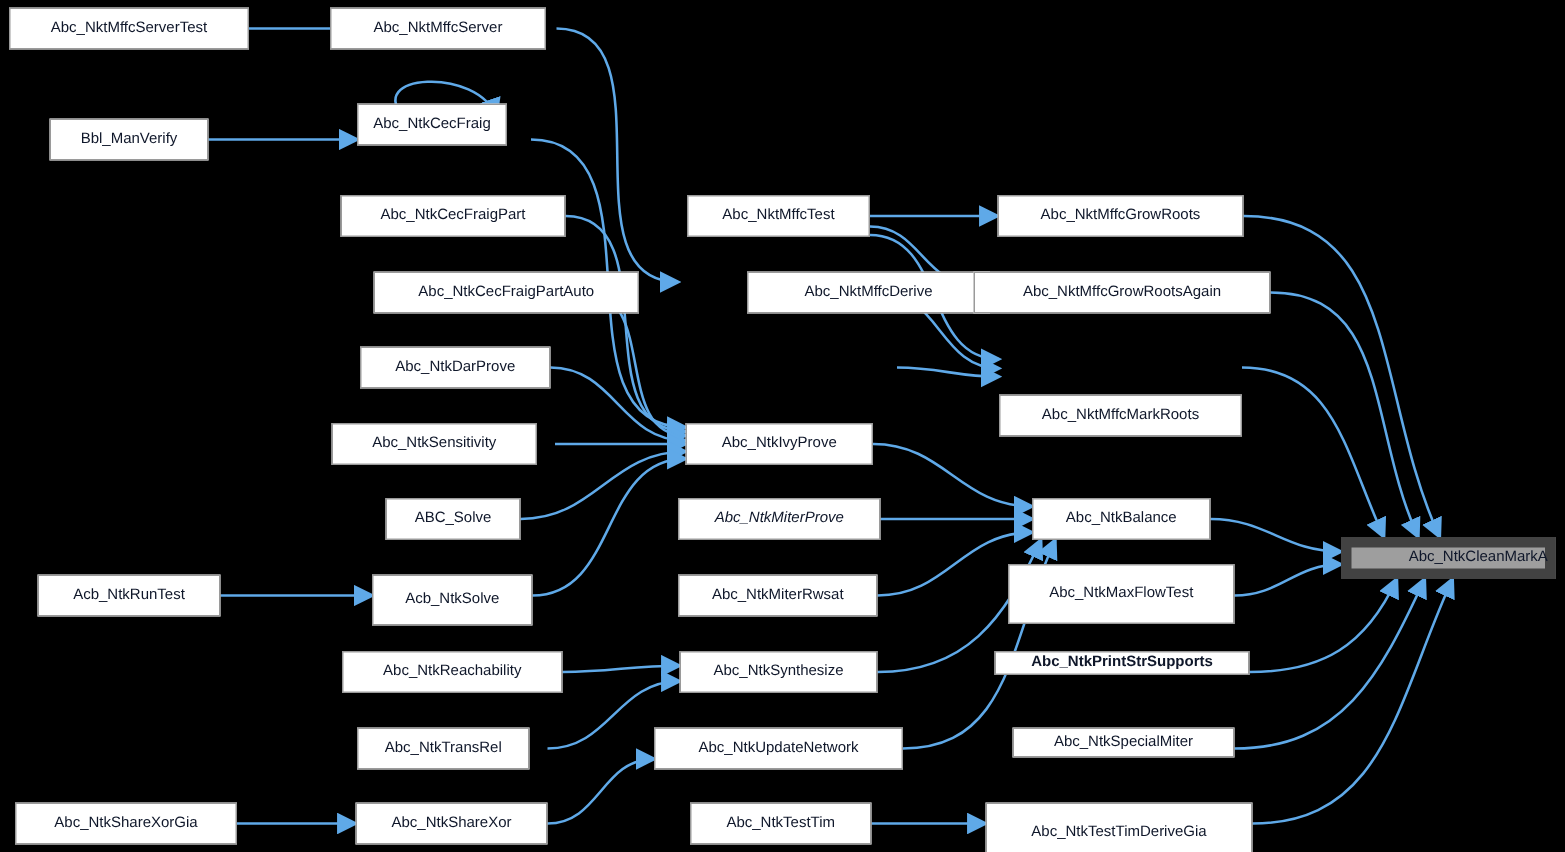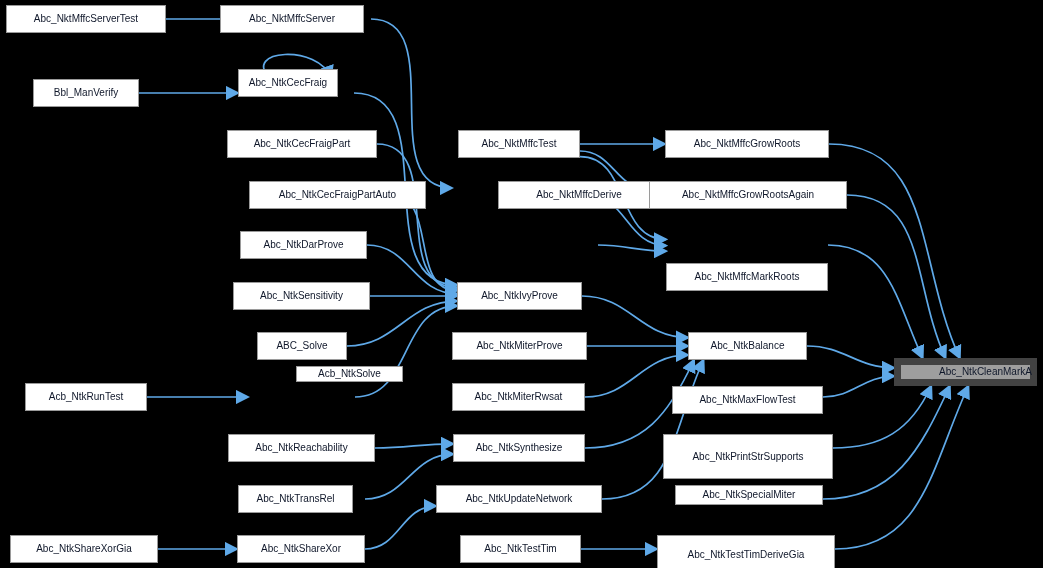--- a/index.html
+++ b/index.html
@@ -81,38 +81,38 @@
       </g>
   </svg>
 
 <div class="node" style="left: 6px; top: 5px; width: 160px; height: 28px; background: rgb(255, 255, 255); border-color: rgb(154, 154, 154);">Abc_NktMffcServerTest</div>
     <div class="node" style="left: 220px; top: 5px; width: 144px; height: 28px; background: rgb(255, 255, 255); border-color: rgb(154, 154, 154);">Abc_NktMffcServer</div>
     <div class="node" style="left: 33px; top: 79px; width: 106px; height: 28px; background: rgb(255, 255, 255); border-color: rgb(154, 154, 154);">Bbl_ManVerify</div>
     <div class="node" style="left: 238px; top: 69px; width: 100px; height: 28px; background: rgb(255, 255, 255); border-color: rgb(154, 154, 154);">Abc_NtkCecFraig</div>
     <div class="node" style="left: 227px; top: 130px; width: 150px; height: 28px; background: rgb(255, 255, 255); border-color: rgb(154, 154, 154);">Abc_NtkCecFraigPart</div>
     <div class="node" style="left: 213px; top: 181px; width: 177px; height: 28px; background: rgb(255, 255, 255); border-color: rgb(154, 154, 154); margin-left: 36px;">Abc_NtkCecFraigPartAuto</div>
     <div class="node" style="left: 240px; top: 231px; width: 127px; height: 28px; background: rgb(255, 255, 255); border-color: rgb(154, 154, 154);">Abc_NtkDarProve</div>
-    <div class="node" style="left: 233px; top: 282px; width: 137px; height: 28px; background: rgb(255, 255, 255); border-color: rgb(154, 154, 154);">Abc_NtkSensitivity</div>
+    <div class="node" style="left: 221px; top: 282px; width: 137px; height: 28px; background: rgb(255, 255, 255); border-color: rgb(154, 154, 154);">Abc_NtkSensitivity</div>
     <div class="node" style="left: 257px; top: 332px; width: 90px; height: 28px; background: rgb(255, 255, 255); border-color: rgb(154, 154, 154);">ABC_Solve</div>
     <div class="node" style="left: 25px; top: 383px; width: 122px; height: 28px; background: rgb(255, 255, 255); border-color: rgb(154, 154, 154);">Acb_NtkRunTest</div>
-    <div class="node" style="left: 248px; top: 366px; width: 107px; height: 16px; background: rgb(255, 255, 255); border-color: rgb(154, 154, 154); margin-left: 48px;">Acb_NtkSolve</div>
+    <div class="node" style="left: 248px; top: 383px; width: 107px; height: 34px; background: rgb(255, 255, 255); border-color: rgb(154, 154, 154);">Acb_NtkSolve</div>
     <div class="node" style="left: 228px; top: 434px; width: 147px; height: 28px; background: rgb(255, 255, 255); border-color: rgb(154, 154, 154);">Abc_NtkReachability</div>
     <div class="node" style="left: 238px; top: 485px; width: 115px; height: 28px; background: rgb(255, 255, 255); border-color: rgb(154, 154, 154);">Abc_NtkTransRel</div>
     <div class="node" style="left: 10px; top: 535px; width: 148px; height: 28px; background: rgb(255, 255, 255); border-color: rgb(154, 154, 154);">Abc_NtkShareXorGia</div>
     <div class="node" style="left: 237px; top: 535px; width: 128px; height: 28px; background: rgb(255, 255, 255); border-color: rgb(154, 154, 154);">Abc_NtkShareXor</div>
     <div class="node" style="left: 458px; top: 130px; width: 122px; height: 28px; background: rgb(255, 255, 255); border-color: rgb(154, 154, 154);">Abc_NktMffcTest</div>
     <div class="node" style="left: 452px; top: 181px; width: 162px; height: 28px; background: rgb(255, 255, 255); border-color: rgb(154, 154, 154); margin-left: 46px;">Abc_NktMffcDerive</div>
     <div class="node" style="left: 457px; top: 282px; width: 125px; height: 28px; background: rgb(255, 255, 255); border-color: rgb(154, 154, 154);">Abc_NtkIvyProve</div>
-    <div class="node" style="left: 452px; top: 332px; width: 135px; height: 28px; background: rgb(255, 255, 255); border-color: rgb(154, 154, 154);">Abc_NtkMiterProve</div>
+    <div class="node" style="left: 452px; top: 332px; width: 135px; height: 28px; background: rgb(255, 255, 255); border-color: rgb(154, 154, 154); font-style: italic;">Abc_NtkMiterProve</div>
     <div class="node" style="left: 452px; top: 383px; width: 133px; height: 28px; background: rgb(255, 255, 255); border-color: rgb(154, 154, 154);">Abc_NtkMiterRwsat</div>
     <div class="node" style="left: 453px; top: 434px; width: 132px; height: 28px; background: rgb(255, 255, 255); border-color: rgb(154, 154, 154);">Abc_NtkSynthesize</div>
     <div class="node" style="left: 436px; top: 485px; width: 166px; height: 28px; background: rgb(255, 255, 255); border-color: rgb(154, 154, 154);">Abc_NtkUpdateNetwork</div>
     <div class="node" style="left: 460px; top: 535px; width: 121px; height: 28px; background: rgb(255, 255, 255); border-color: rgb(154, 154, 154);">Abc_NtkTestTim</div>
     <div class="node" style="left: 665px; top: 130px; width: 164px; height: 28px; background: rgb(255, 255, 255); border-color: rgb(154, 154, 154);">Abc_NktMffcGrowRoots</div>
     <div class="node" style="left: 649px; top: 181px; width: 198px; height: 28px; background: rgb(255, 255, 255); border-color: rgb(154, 154, 154);">Abc_NktMffcGrowRootsAgain</div>
     <div class="node" style="left: 666px; top: 231px; width: 162px; height: 28px; background: rgb(255, 255, 255); border-color: rgb(154, 154, 154); margin-top: 32px;">Abc_NktMffcMarkRoots</div>
     <div class="node" style="left: 688px; top: 332px; width: 119px; height: 28px; background: rgb(255, 255, 255); border-color: rgb(154, 154, 154);">Abc_NtkBalance</div>
-    <div class="node" style="left: 672px; top: 386px; width: 151px; height: 28px; background: rgb(255, 255, 255); border-color: rgb(154, 154, 154);">Abc_NtkMaxFlowTest</div>
-    <div class="node" style="left: 663px; top: 434px; width: 170px; height: 45px; background: rgb(255, 255, 255); border-color: rgb(154, 154, 154);">Abc_NtkPrintStrSupports</div>
+    <div class="node" style="left: 672px; top: 376px; width: 151px; height: 40px; background: rgb(255, 255, 255); border-color: rgb(154, 154, 154);">Abc_NtkMaxFlowTest</div>
+    <div class="node" style="left: 663px; top: 434px; width: 170px; height: 16px; background: rgb(255, 255, 255); border-color: rgb(154, 154, 154); font-weight: bold;">Abc_NtkPrintStrSupports</div>
     <div class="node" style="left: 675px; top: 485px; width: 148px; height: 20px; background: rgb(255, 255, 255); border-color: rgb(154, 154, 154);">Abc_NtkSpecialMiter</div>
     <div class="node" style="left: 657px; top: 535px; width: 178px; height: 40px; background: rgb(255, 255, 255); border-color: rgb(154, 154, 154);">Abc_NtkTestTimDeriveGia</div>
     <div class="node highlight" style="left: 894px; top: 358px; width: 143px; height: 28px; background: rgb(158, 158, 158); border-color: rgb(66, 66, 66);">Abc_NtkCleanMarkA</div>
   </div>
 
 </body></html>

